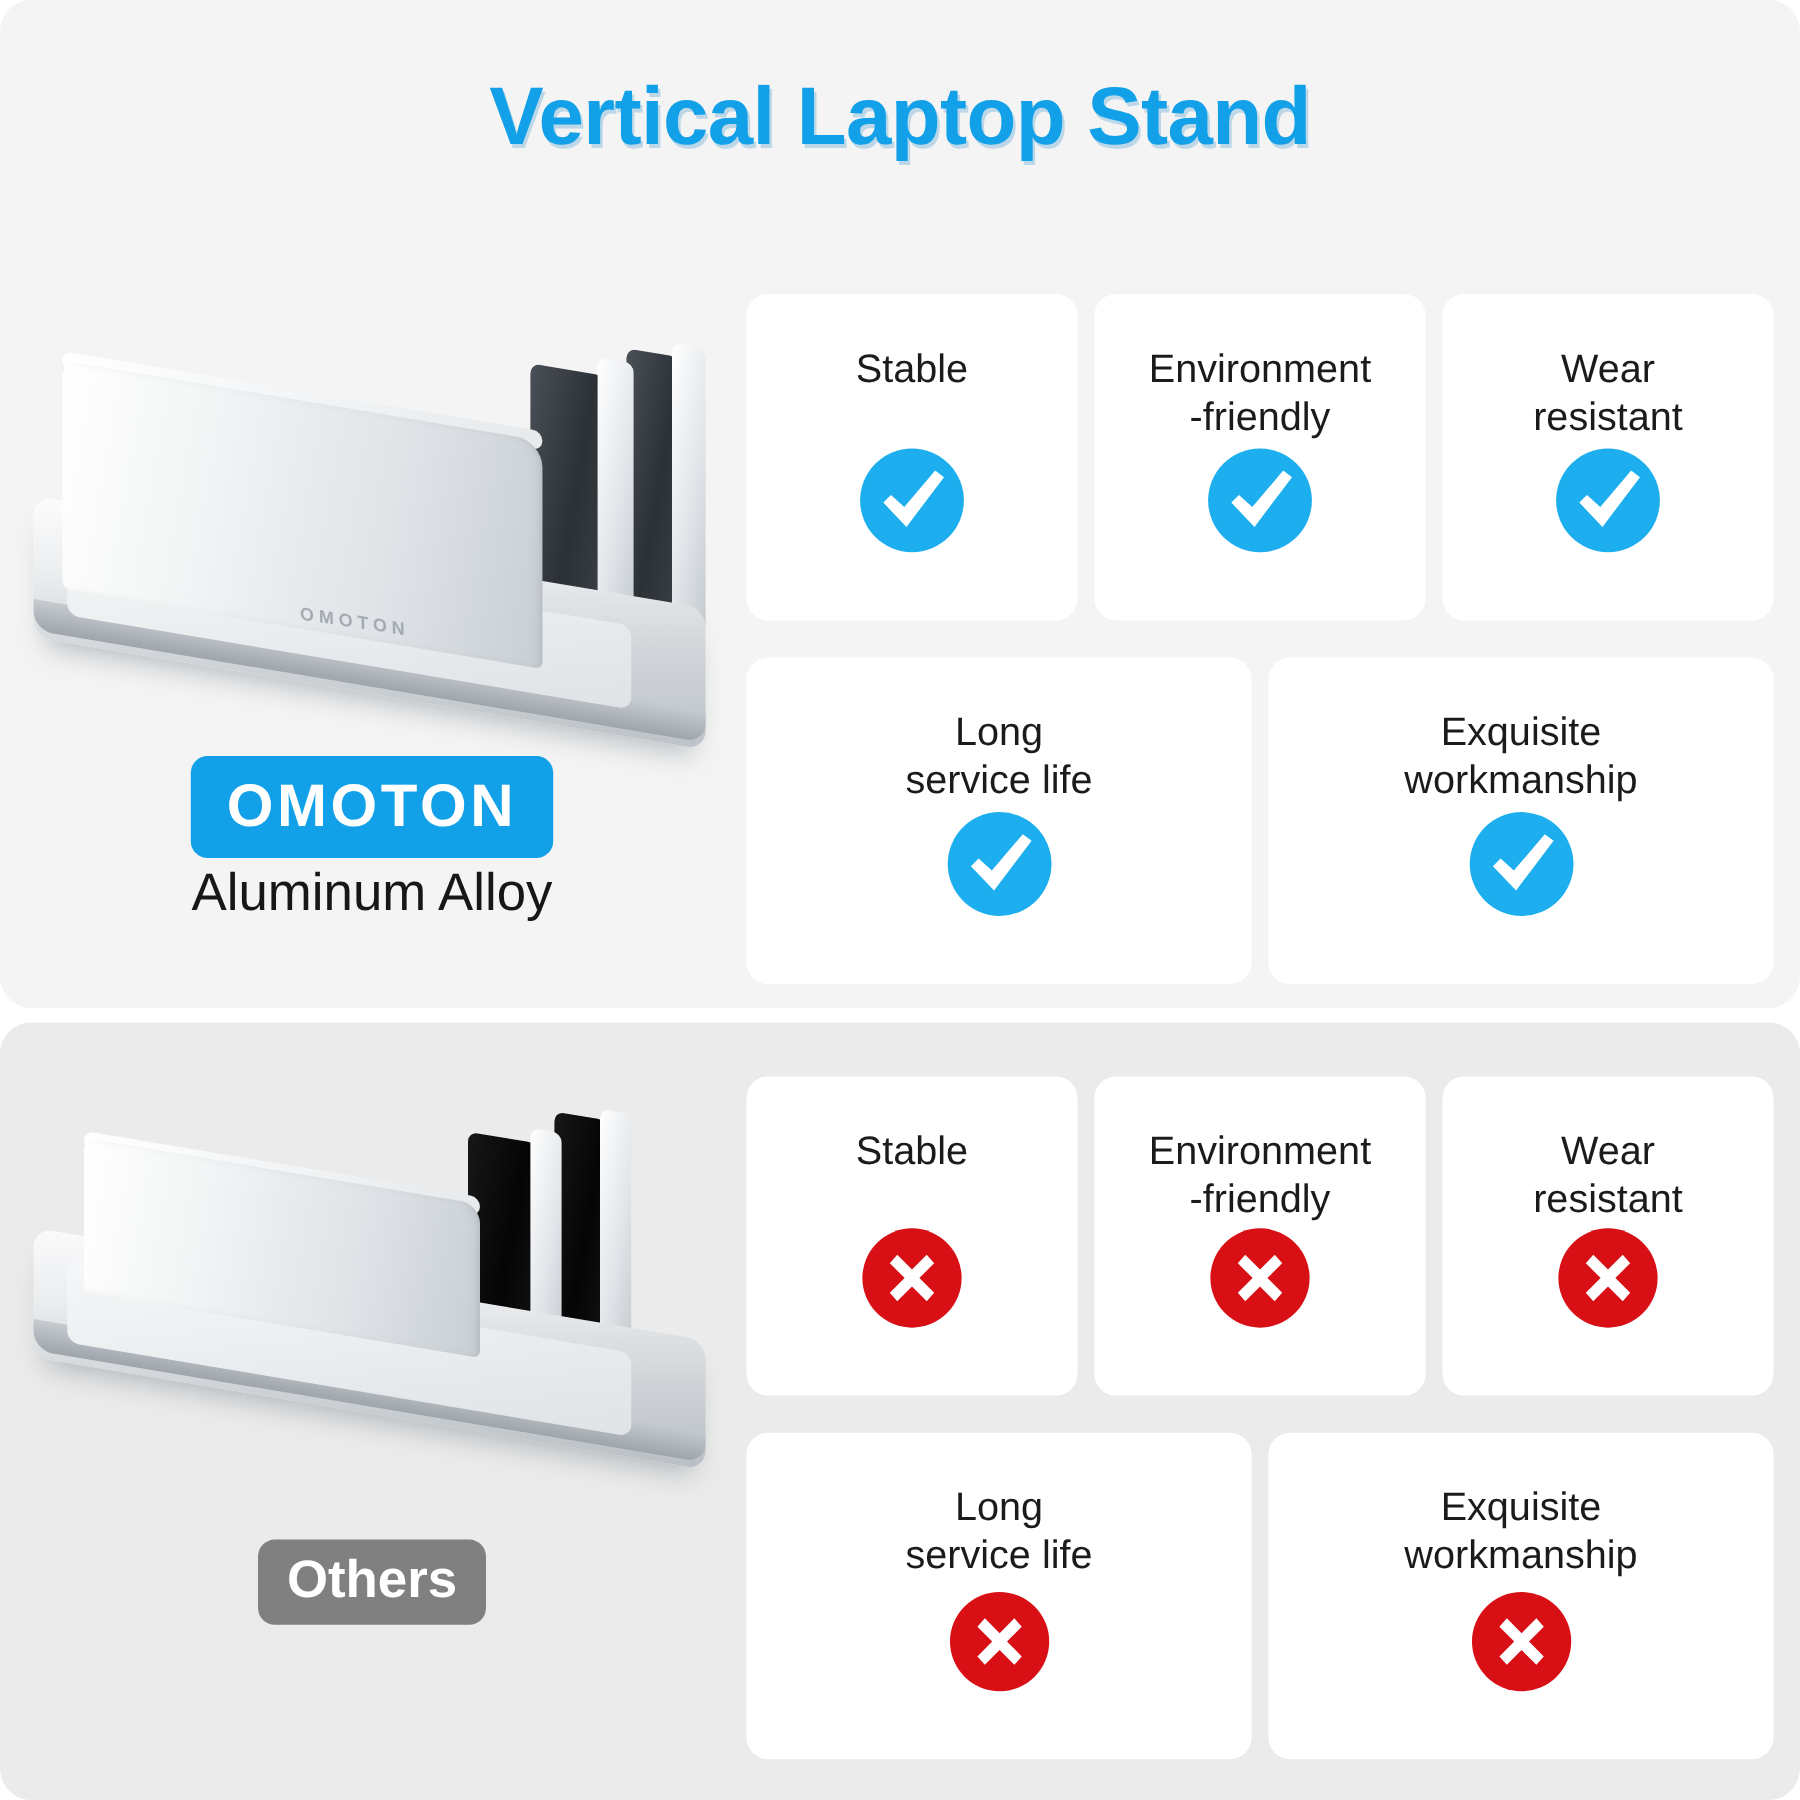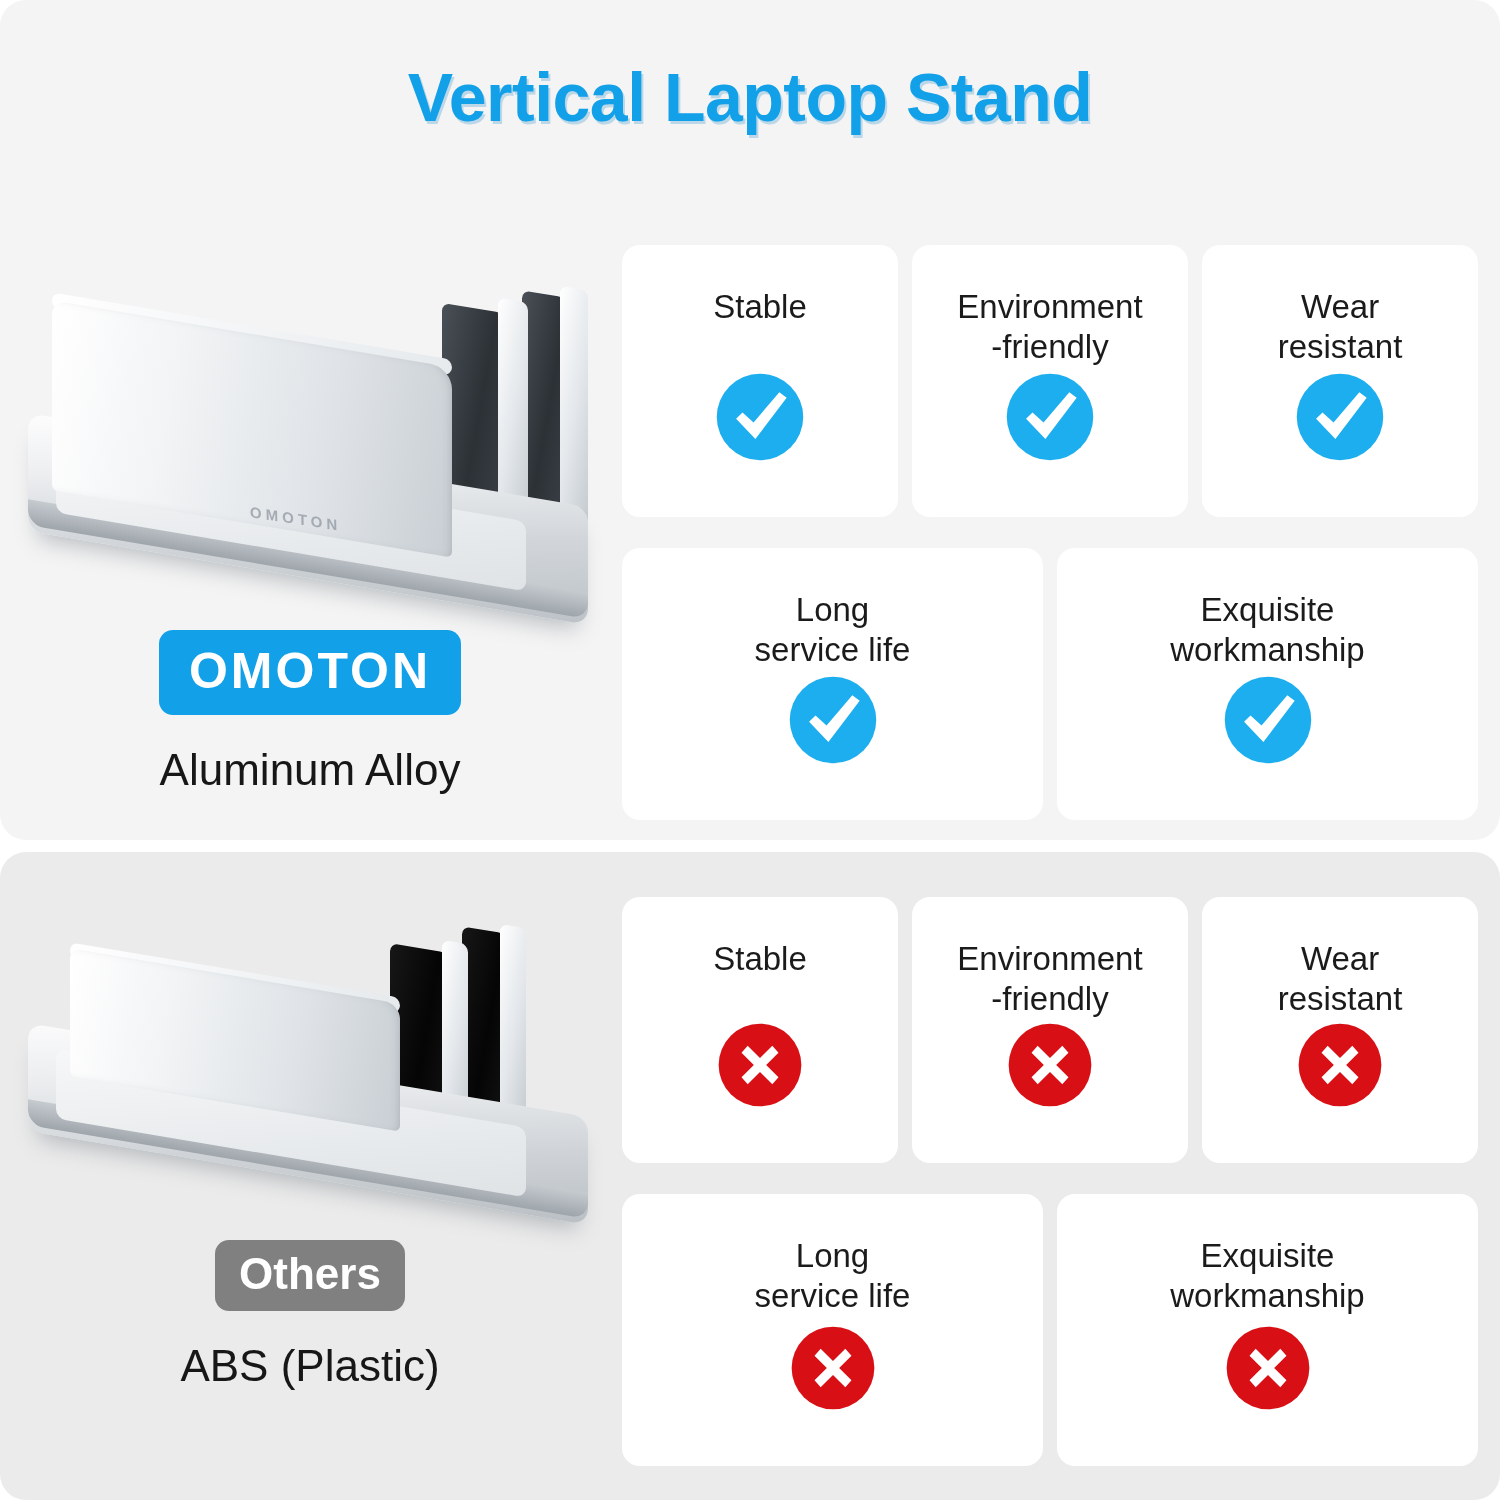--- a/index.html
+++ b/index.html
@@ -110,26 +110,26 @@
   .badge{
     display:inline-block;border-radius:14px;color:#ffffff;
     font-weight:bold;text-align:center;line-height:1;
   }
   .badge-omoton{
     background:#12a0e8;padding:16px 30px 19px;
     font-size:50px;letter-spacing:3px;
   }
   .badge-others{
     background:#808080;padding:12px 24px 15px;
-    font-size:44px;letter-spacing:0px;
+    font-size:44px;letter-spacing:0px;margin-top:43px;
   }
   .badge-row{text-align:center;width:600px;}
   .material{
     width:600px;text-align:center;
-    font-size:44px;color:#171717;margin-top:30px;
+    font-size:44px;color:#171717;margin-top:4px;
   }
 
   
   .grid{position:absolute;display:flex;flex-direction:column;gap:31px;}
   .grid.good{left:622px;top:245px;width:856px;}
   .grid.bad{left:622px;top:897px;width:856px;}
   .row{display:flex;gap:14px;}
   .card{
     background:#ffffff;border-radius:18px;
     display:flex;flex-direction:column;align-items:center;
@@ -257,21 +257,20 @@
         <div class="base-edge"></div>
         <div class="base-inner"></div>
         <div class="wall-top"></div>
         <div class="wall"></div>
       </div>
     </div>
 
     <div class="badge-row">
       <span class="badge badge-others">Others</span>
     </div>
-    <div class="material">ABS (Plastic)</div>
   </div>
 
   <div class="grid bad">
     <div class="row row-a">
 
       <div class="card">
         <div class="card-label">Stable</div>
         <div class="mark">
           <svg class="icon-x" width="88" height="88" viewBox="0 0 100 100">
             <circle cx="50" cy="50" r="47" fill="#D81016"></circle>

